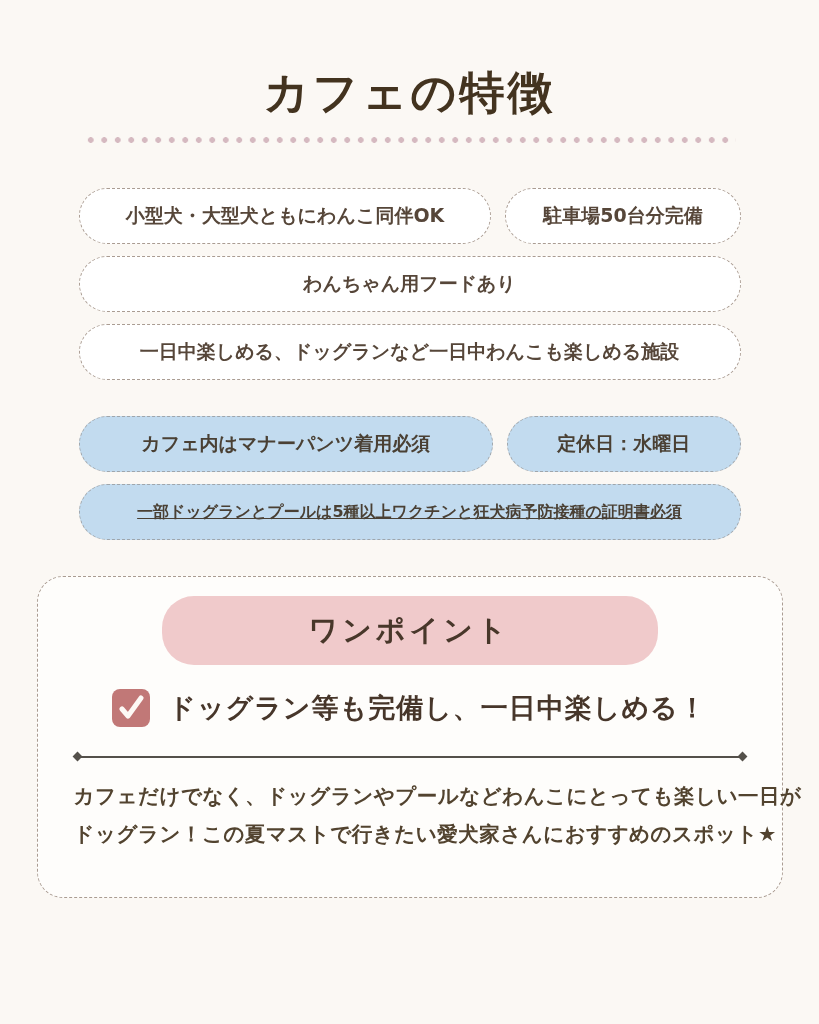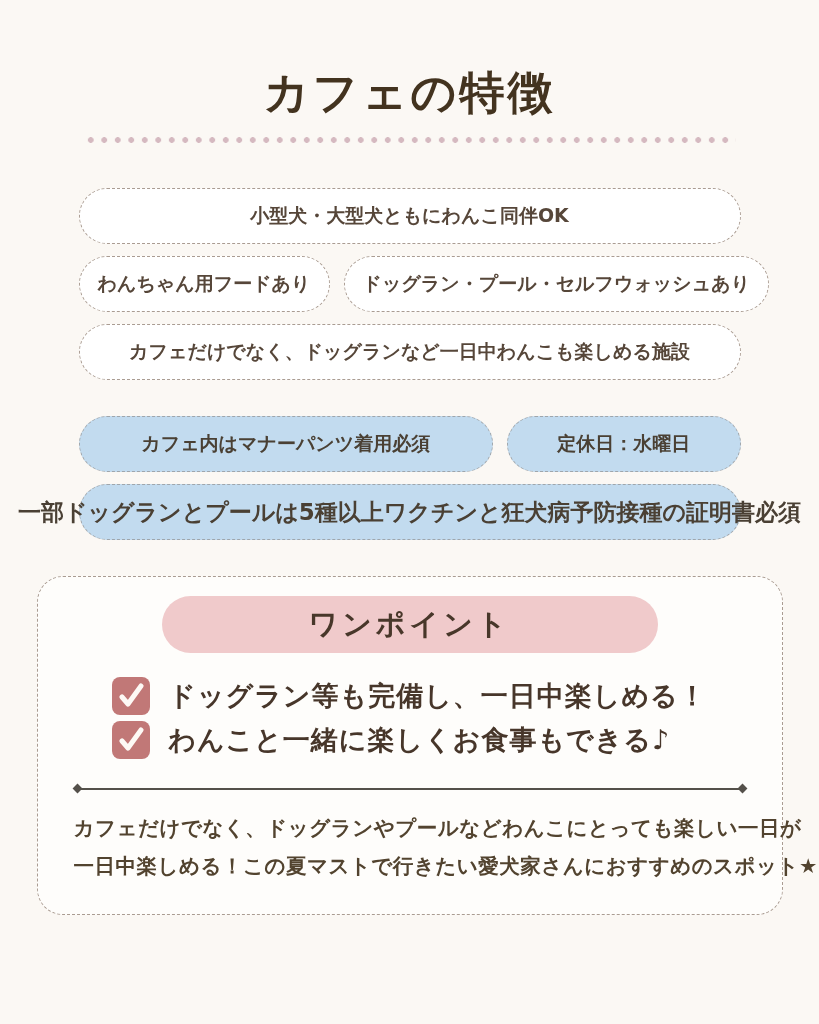--- a/index.html
+++ b/index.html
@@ -66,34 +66,34 @@
     color:var(--ink-soft);
     white-space:nowrap;
     text-align:center;
   }
   .pill.wide{flex:0 0 auto;width:100%;}
   .pill.blue{
     background:var(--blue);
     border-color:var(--blue-border);
     color:#4A4034;
   }
-  .pill.tight{font-size:23px;padding:8px 6px;letter-spacing:0;}
+  .pill.tight{font-size:16px;padding:8px 6px;letter-spacing:0;text-decoration:underline;}
   
   .onepoint{
     width:746px;
     margin:36px auto 0 auto;
     min-height:322px;
     background:#FEFDFB;
     border:1.8px dashed var(--pill-border);
     border-radius:26px;
     padding:19px 36px 28px 36px;
   }
   .onepoint-heading{
     width:496px;
-    height:57px;
+    height:69px;
     margin:0 auto;
     background:var(--pink);
     border-radius:32px;
     display:flex;
     align-items:center;
     justify-content:center;
     font-size:29px;
     font-weight:bold;
     letter-spacing:4px;
     color:#48372A;
@@ -159,27 +159,27 @@
 <body>
 
 <div class="page">
 
   <h1 class="title">カフェの特徴</h1>
   <div class="dots"></div>
 
   <div class="pill-group">
     <div class="pill-row">
       <div class="pill" style="flex-grow:1.5;">小型犬・大型犬ともにわんこ同伴OK</div>
+      <div class="pill">駐車場50台分完備</div>
     </div>
     <div class="pill-row">
       <div class="pill">わんちゃん用フードあり</div>
-      <div class="pill" style="flex-grow:1.6;">ドッグラン・プール・セルフウォッシュあり</div>
-    </div>
-    <div class="pill-row">
-      <div class="pill wide">カフェだけでなく、ドッグランなど一日中わんこも楽しめる施設</div>
+    </div>
+    <div class="pill-row">
+      <div class="pill wide">一日中楽しめる、ドッグランなど一日中わんこも楽しめる施設</div>
     </div>
   </div>
 
   <div class="pill-group notices">
     <div class="pill-row">
       <div class="pill blue" style="flex-grow:1.4;">カフェ内はマナーパンツ着用必須</div>
       <div class="pill blue">定休日：水曜日</div>
     </div>
     <div class="pill-row">
       <div class="pill blue wide tight">一部ドッグランとプールは5種以上ワクチンと狂犬病予防接種の証明書必須</div>
@@ -191,35 +191,27 @@
 
     <div class="checklist">
       <div class="check-item">
         <span class="checkbox">
           <svg width="26" height="26" viewBox="0 0 26 26">
             <polyline points="4,14 10,21 23,3" fill="none" stroke="#FDF9F5" stroke-width="5" stroke-linecap="round" stroke-linejoin="round"></polyline>
           </svg>
         </span>
         <span class="check-text">ドッグラン等も完備し、一日中楽しめる！</span>
       </div>
-      <div class="check-item">
-        <span class="checkbox">
-          <svg width="26" height="26" viewBox="0 0 26 26">
-            <polyline points="4,14 10,21 23,3" fill="none" stroke="#FDF9F5" stroke-width="5" stroke-linecap="round" stroke-linejoin="round"></polyline>
-          </svg>
-        </span>
-        <span class="check-text">わんこと一緒に楽しくお食事もできる♪</span>
-      </div>
     </div>
 
     <div class="divider">
       <span class="diamond"></span>
       <span class="line"></span>
       <span class="diamond"></span>
     </div>
 
     <p class="onepoint-desc">
       <span>カフェだけでなく、ドッグランやプールなどわんこにとっても楽しい一日が</span><br>
-      <span>一日中楽しめる！この夏マストで行きたい愛犬家さんにおすすめのスポット★</span>
+      <span>ドッグラン！この夏マストで行きたい愛犬家さんにおすすめのスポット★</span>
     </p>
   </div>
 
 </div>
 
 </body></html>

